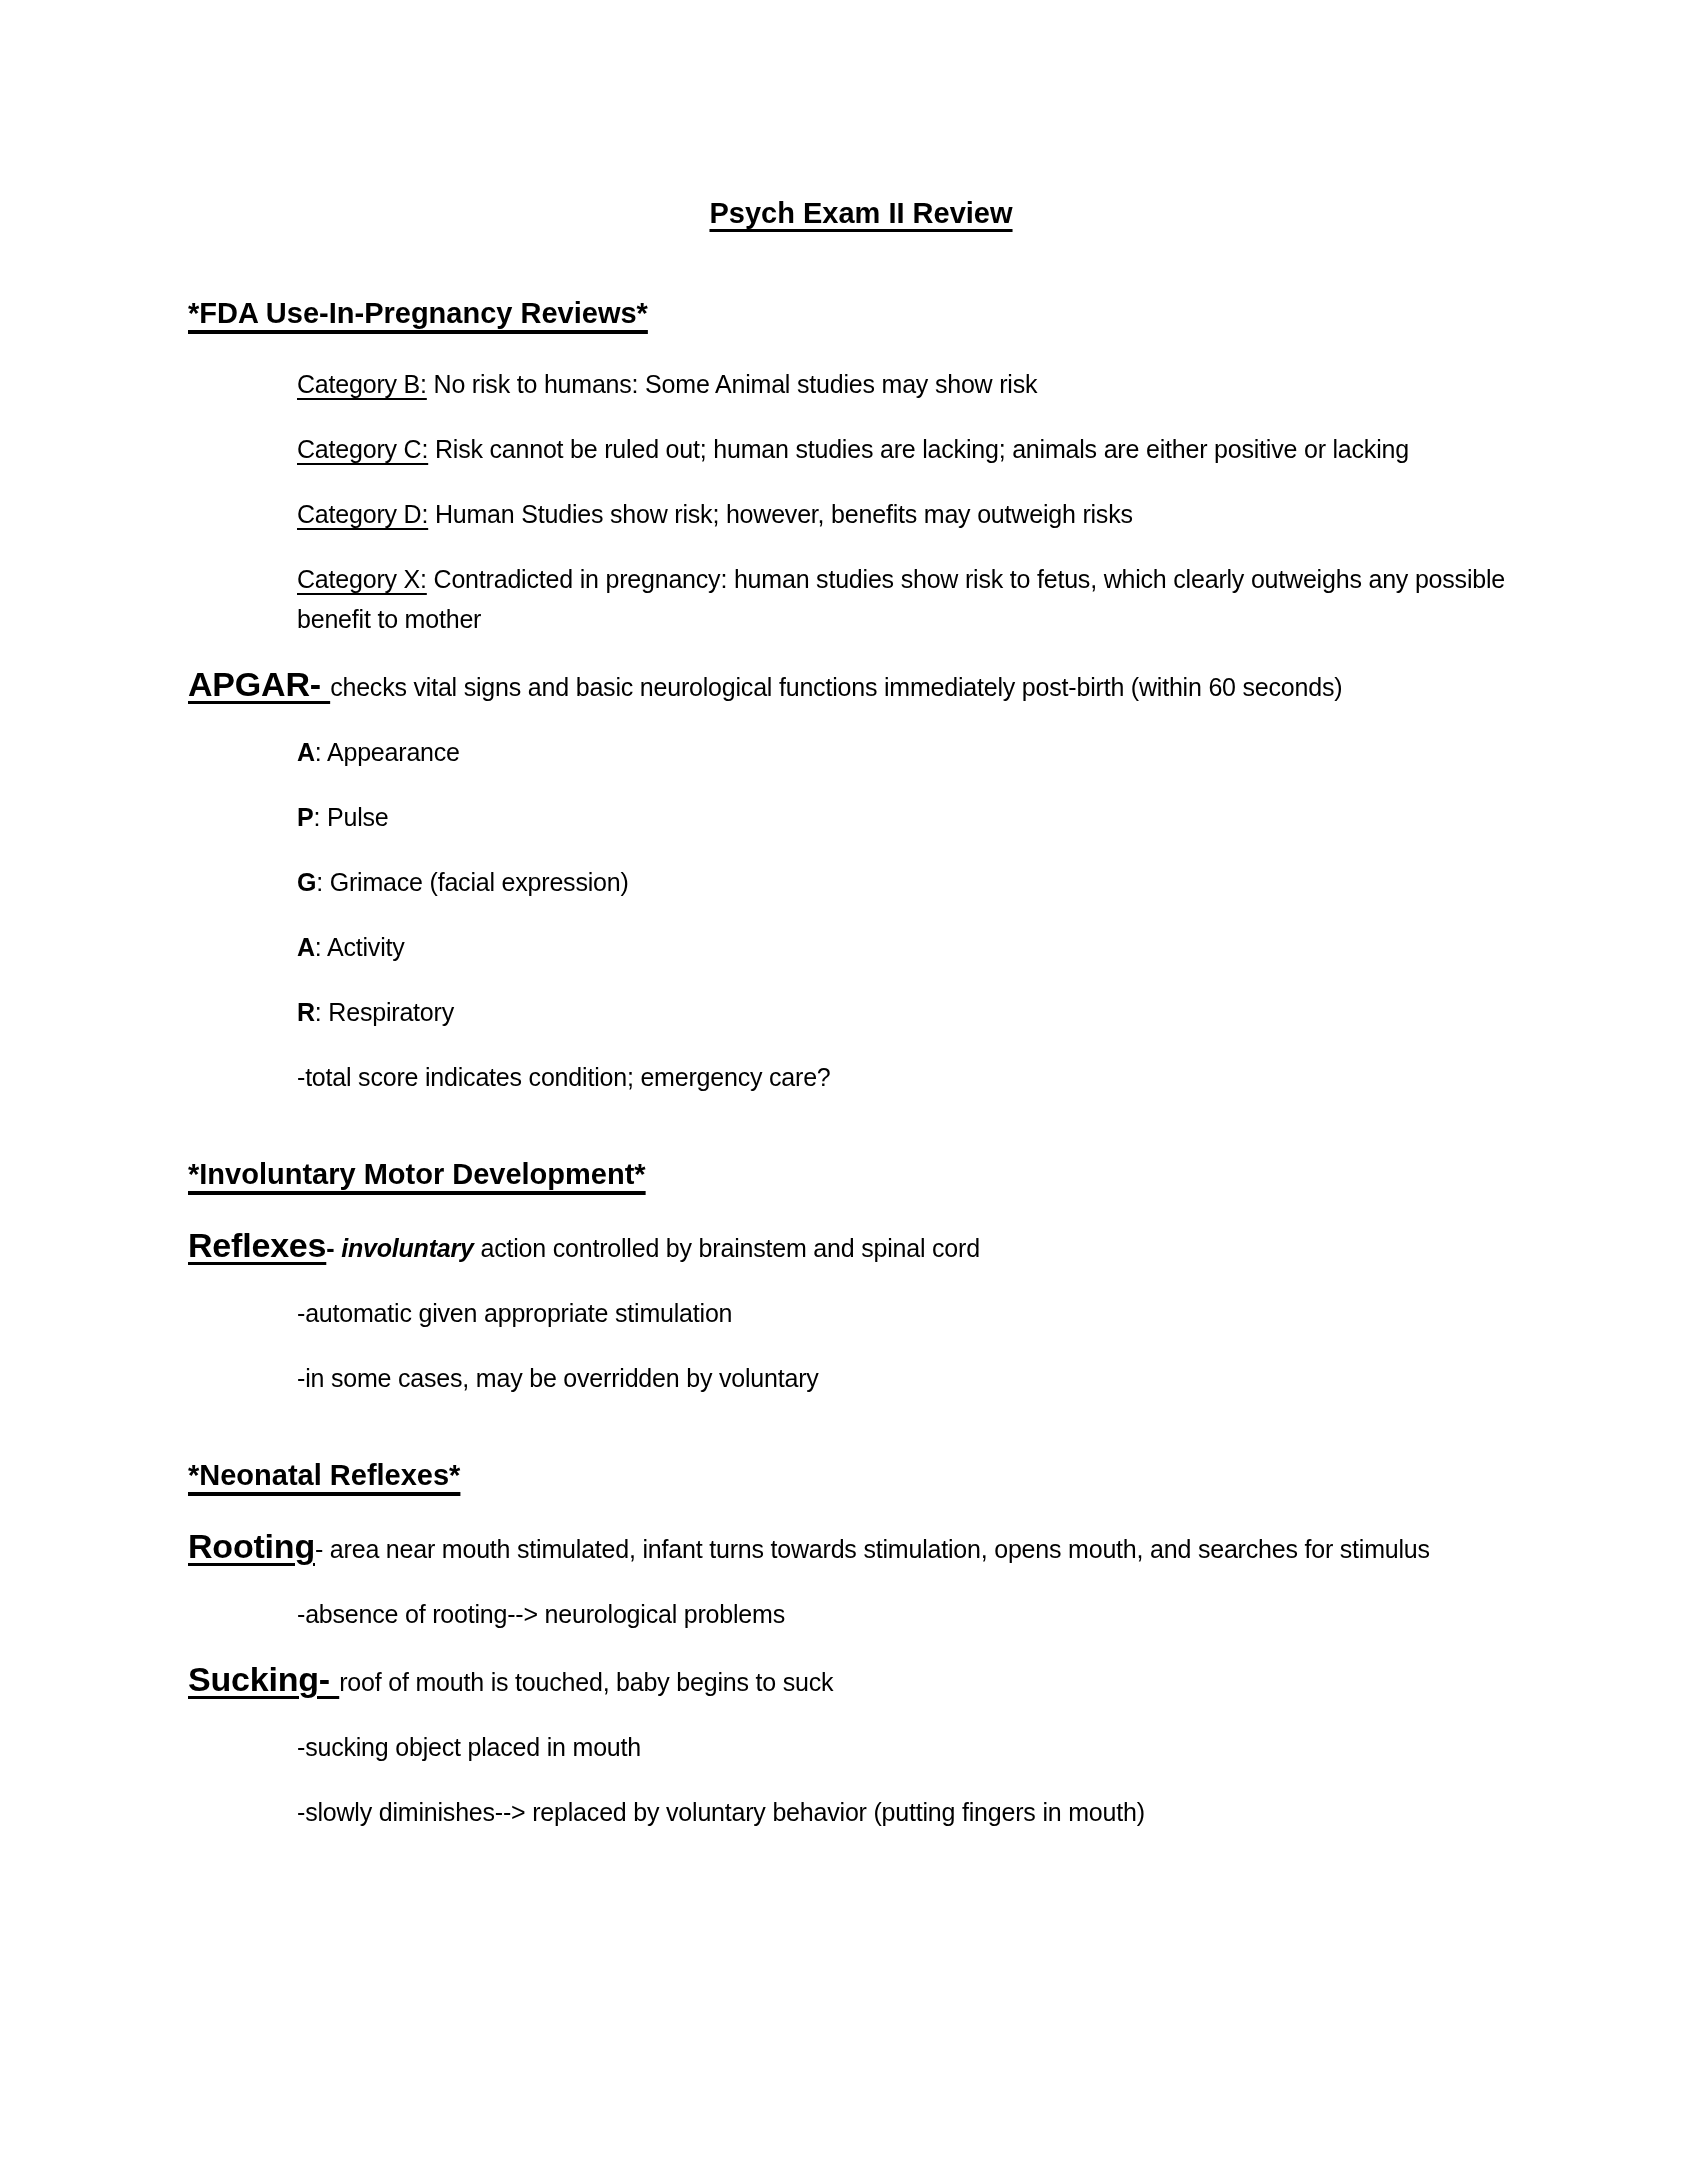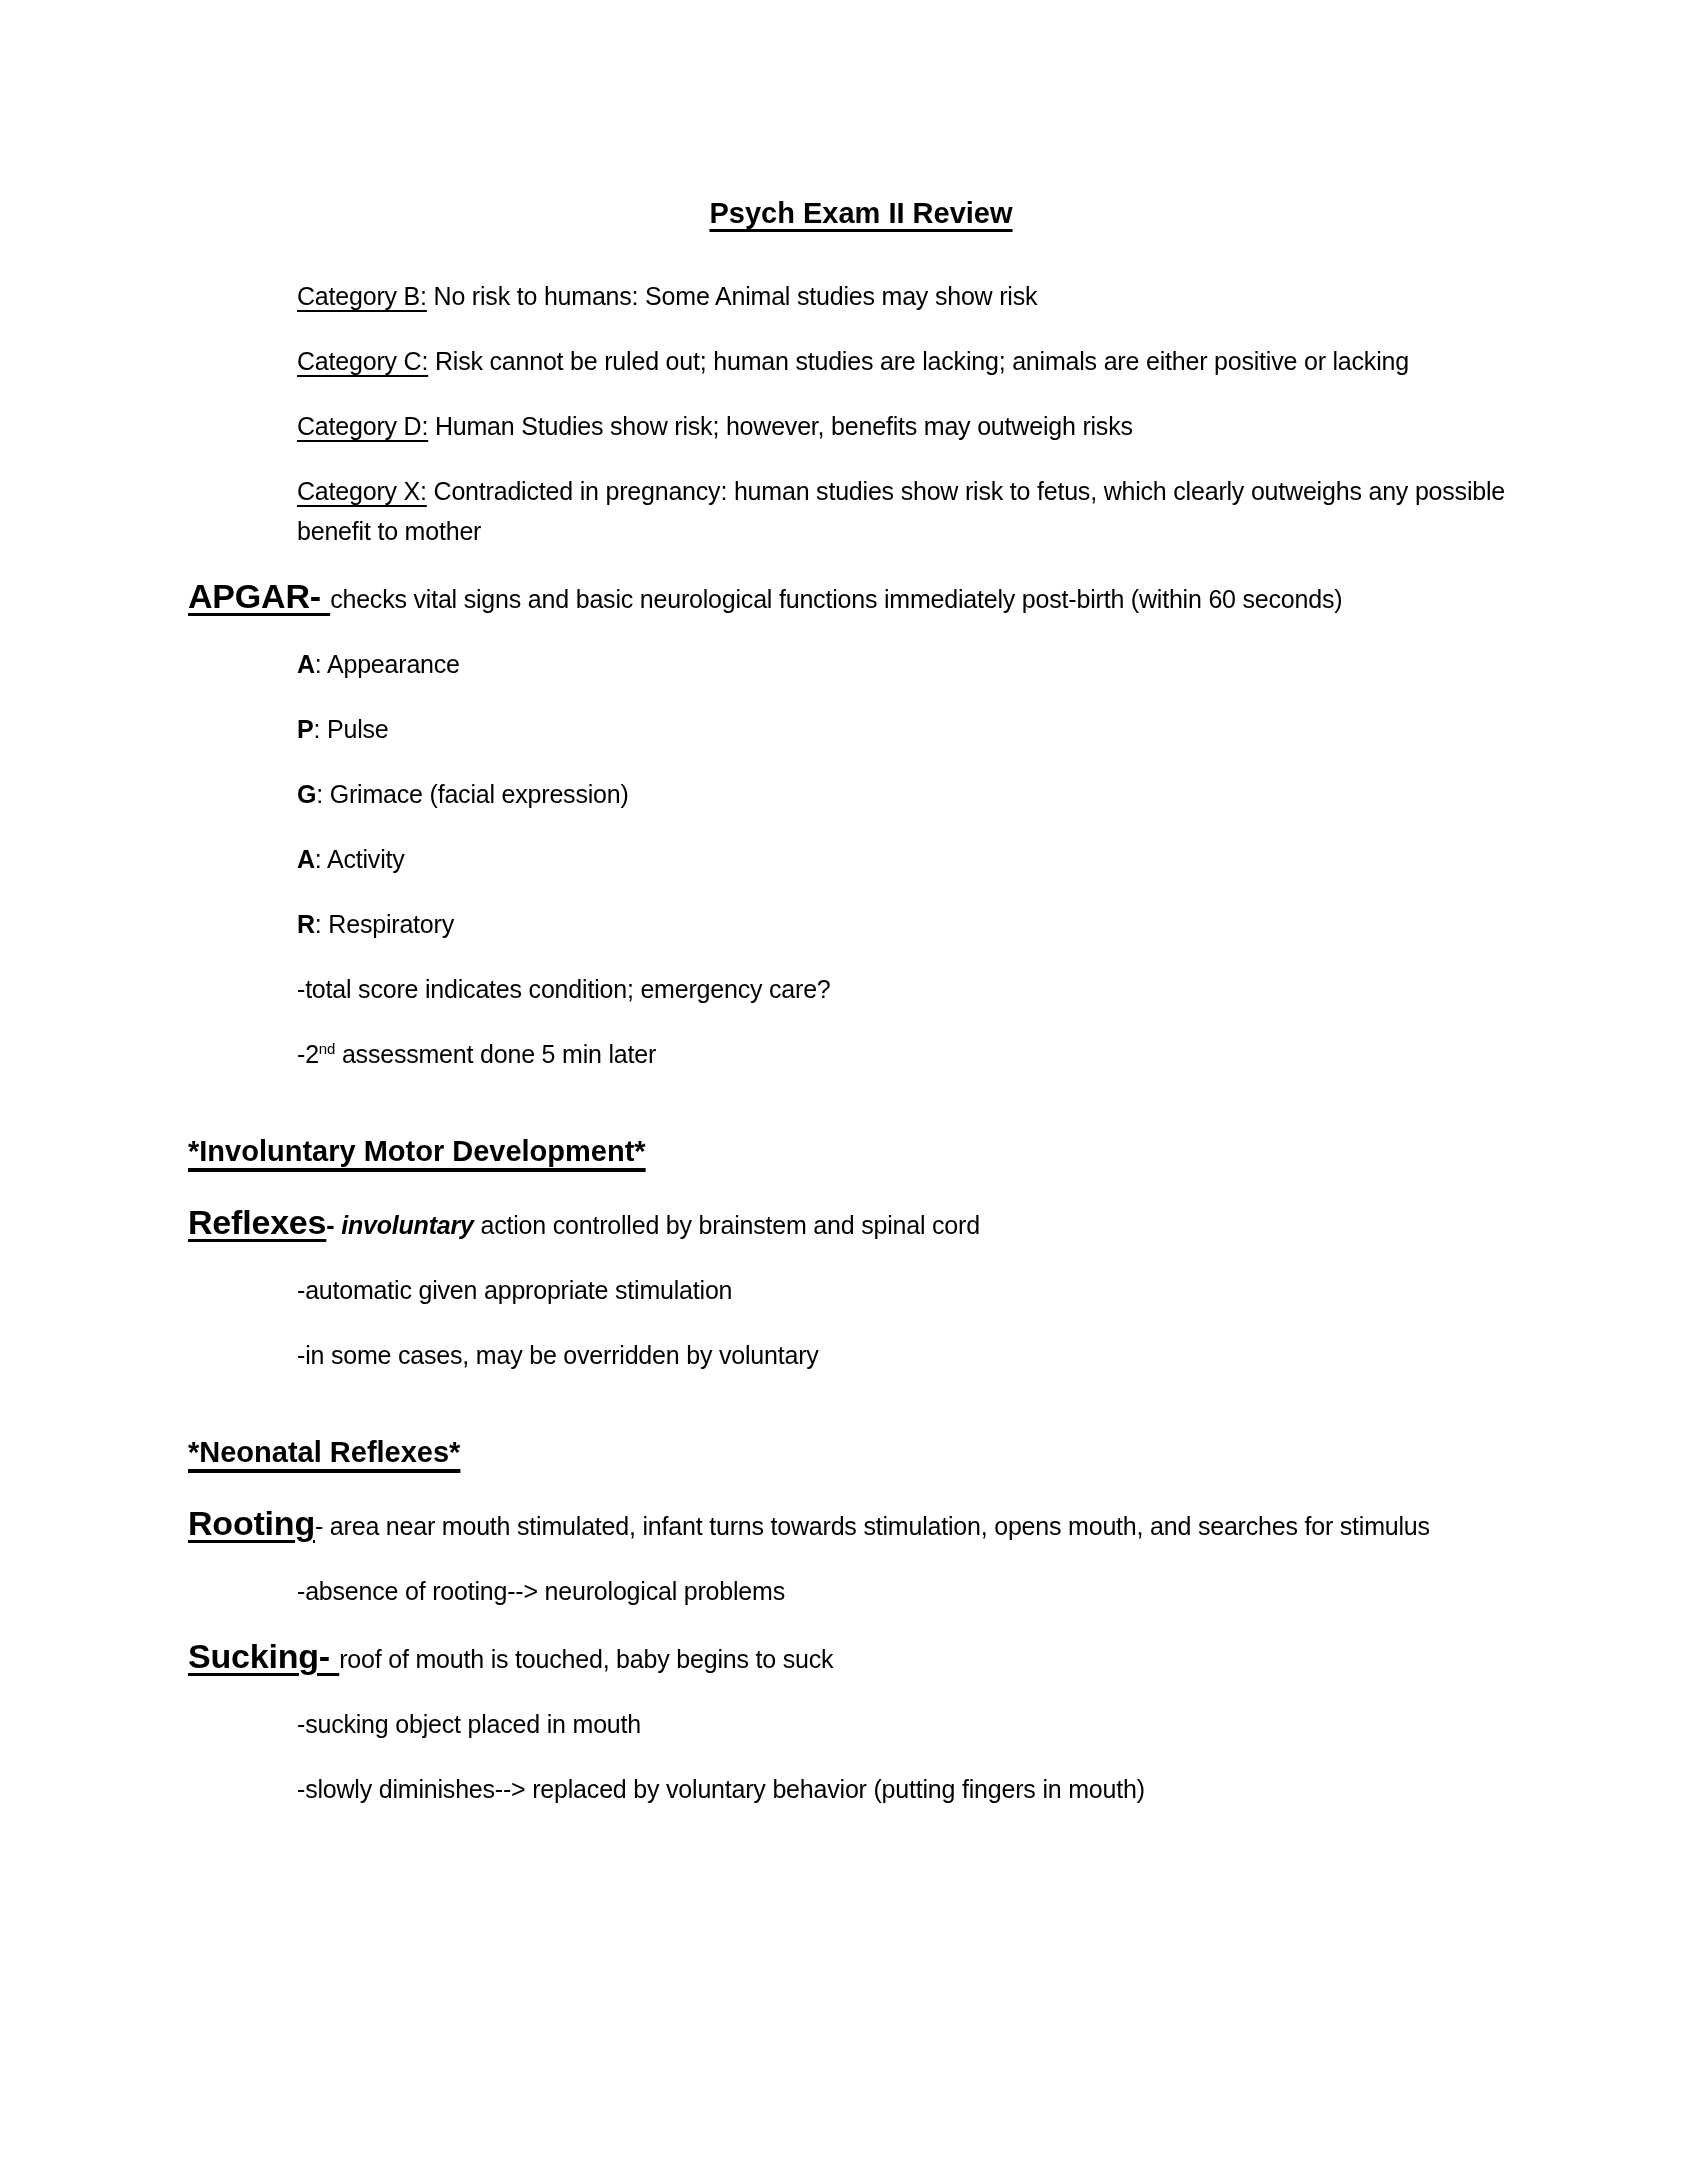--- a/index.html
+++ b/index.html
@@ -70,20 +70,21 @@
     vertical-align: super;
   }
 </style>
 </head>
 <body>
 
 <div class="page">
 
   <h1 class="doc-title"><span class="u-title">Psych Exam II Review</span></h1>
 
+  <h2 class="heading">*FDA Use-In-Pregnancy Reviews*</h2>
 
 
   <p class="para indent"><span class="cat-label">Category B:</span><span> No risk to humans: Some Animal studies may show risk</span></p>
 
   <p class="para indent"><span class="cat-label">Category C:</span><span> Risk cannot be ruled out; human studies are lacking; animals are either positive or lacking</span></p>
 
   <p class="para indent"><span class="cat-label">Category D:</span><span> Human Studies show risk; however, benefits may outweigh risks</span></p>
 
   <p class="para indent"><span class="cat-label">Category X:</span><span> Contradicted in pregnancy: human studies show risk to fetus, which clearly outweighs any possible benefit to mother</span></p>
 
@@ -94,21 +95,20 @@
   <p class="para indent"><span class="b">P</span><span>: Pulse</span></p>
 
   <p class="para indent"><span class="b">G</span><span>: Grimace (facial expression)</span></p>
 
   <p class="para indent"><span class="b">A</span><span>: Activity</span></p>
 
   <p class="para indent"><span class="b">R</span><span>: Respiratory</span></p>
 
   <p class="para indent">-total score indicates condition; emergency care?</p>
 
-  <p class="para indent"><span>-2</span><sup>nd</sup><span> assessment done 5 min later</span></p>
 
   <h2 class="heading">*Involuntary Motor Development*</h2>
 
   <p class="para"><span class="term">Reflexes</span><span class="b">- </span><span class="bi">involuntary</span><span> action controlled by brainstem and spinal cord</span></p>
 
   <p class="para indent">-automatic given appropriate stimulation</p>
 
   <p class="para indent">-in some cases, may be overridden by voluntary</p>
 
   <h2 class="heading">*Neonatal Reflexes*</h2>

